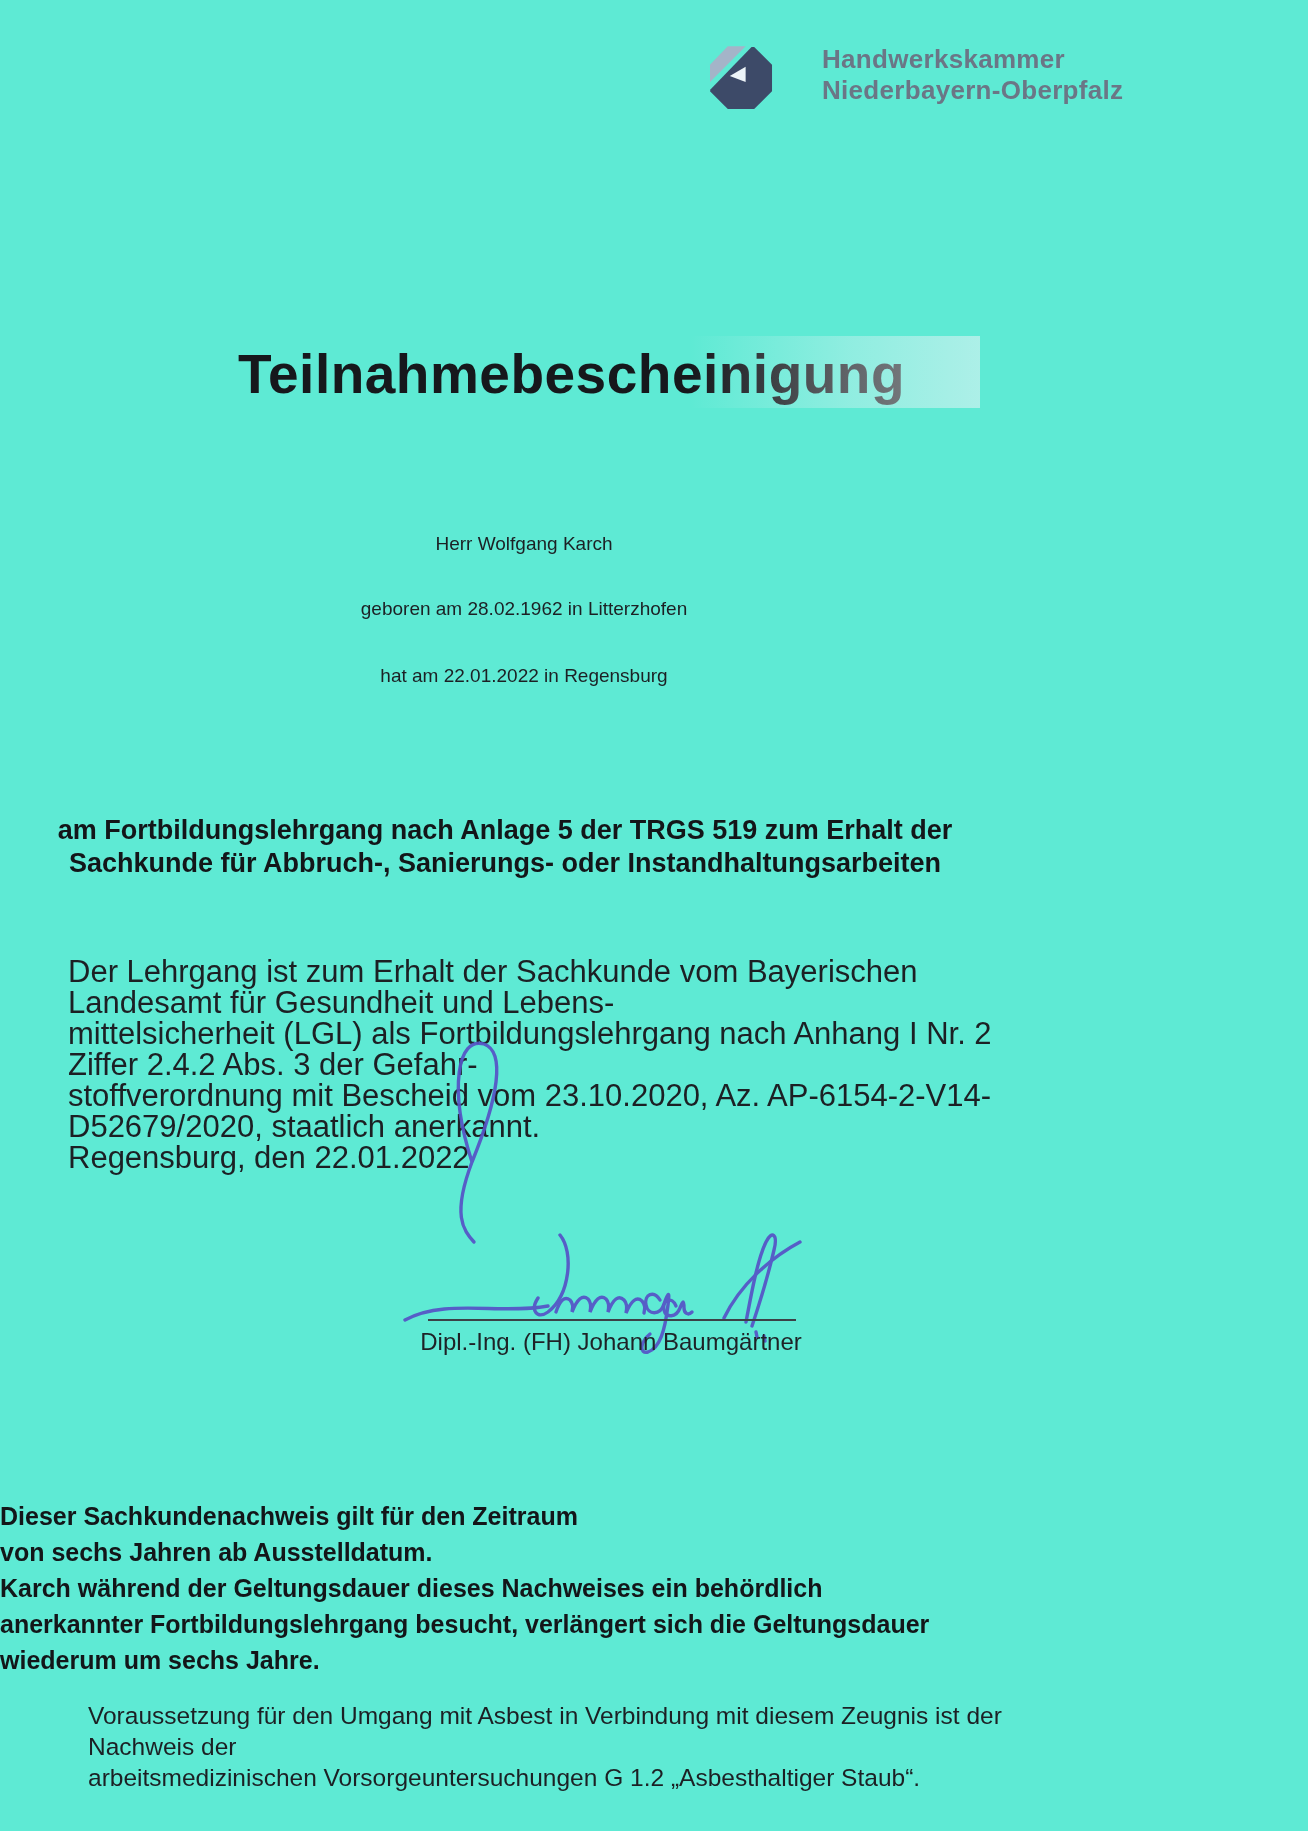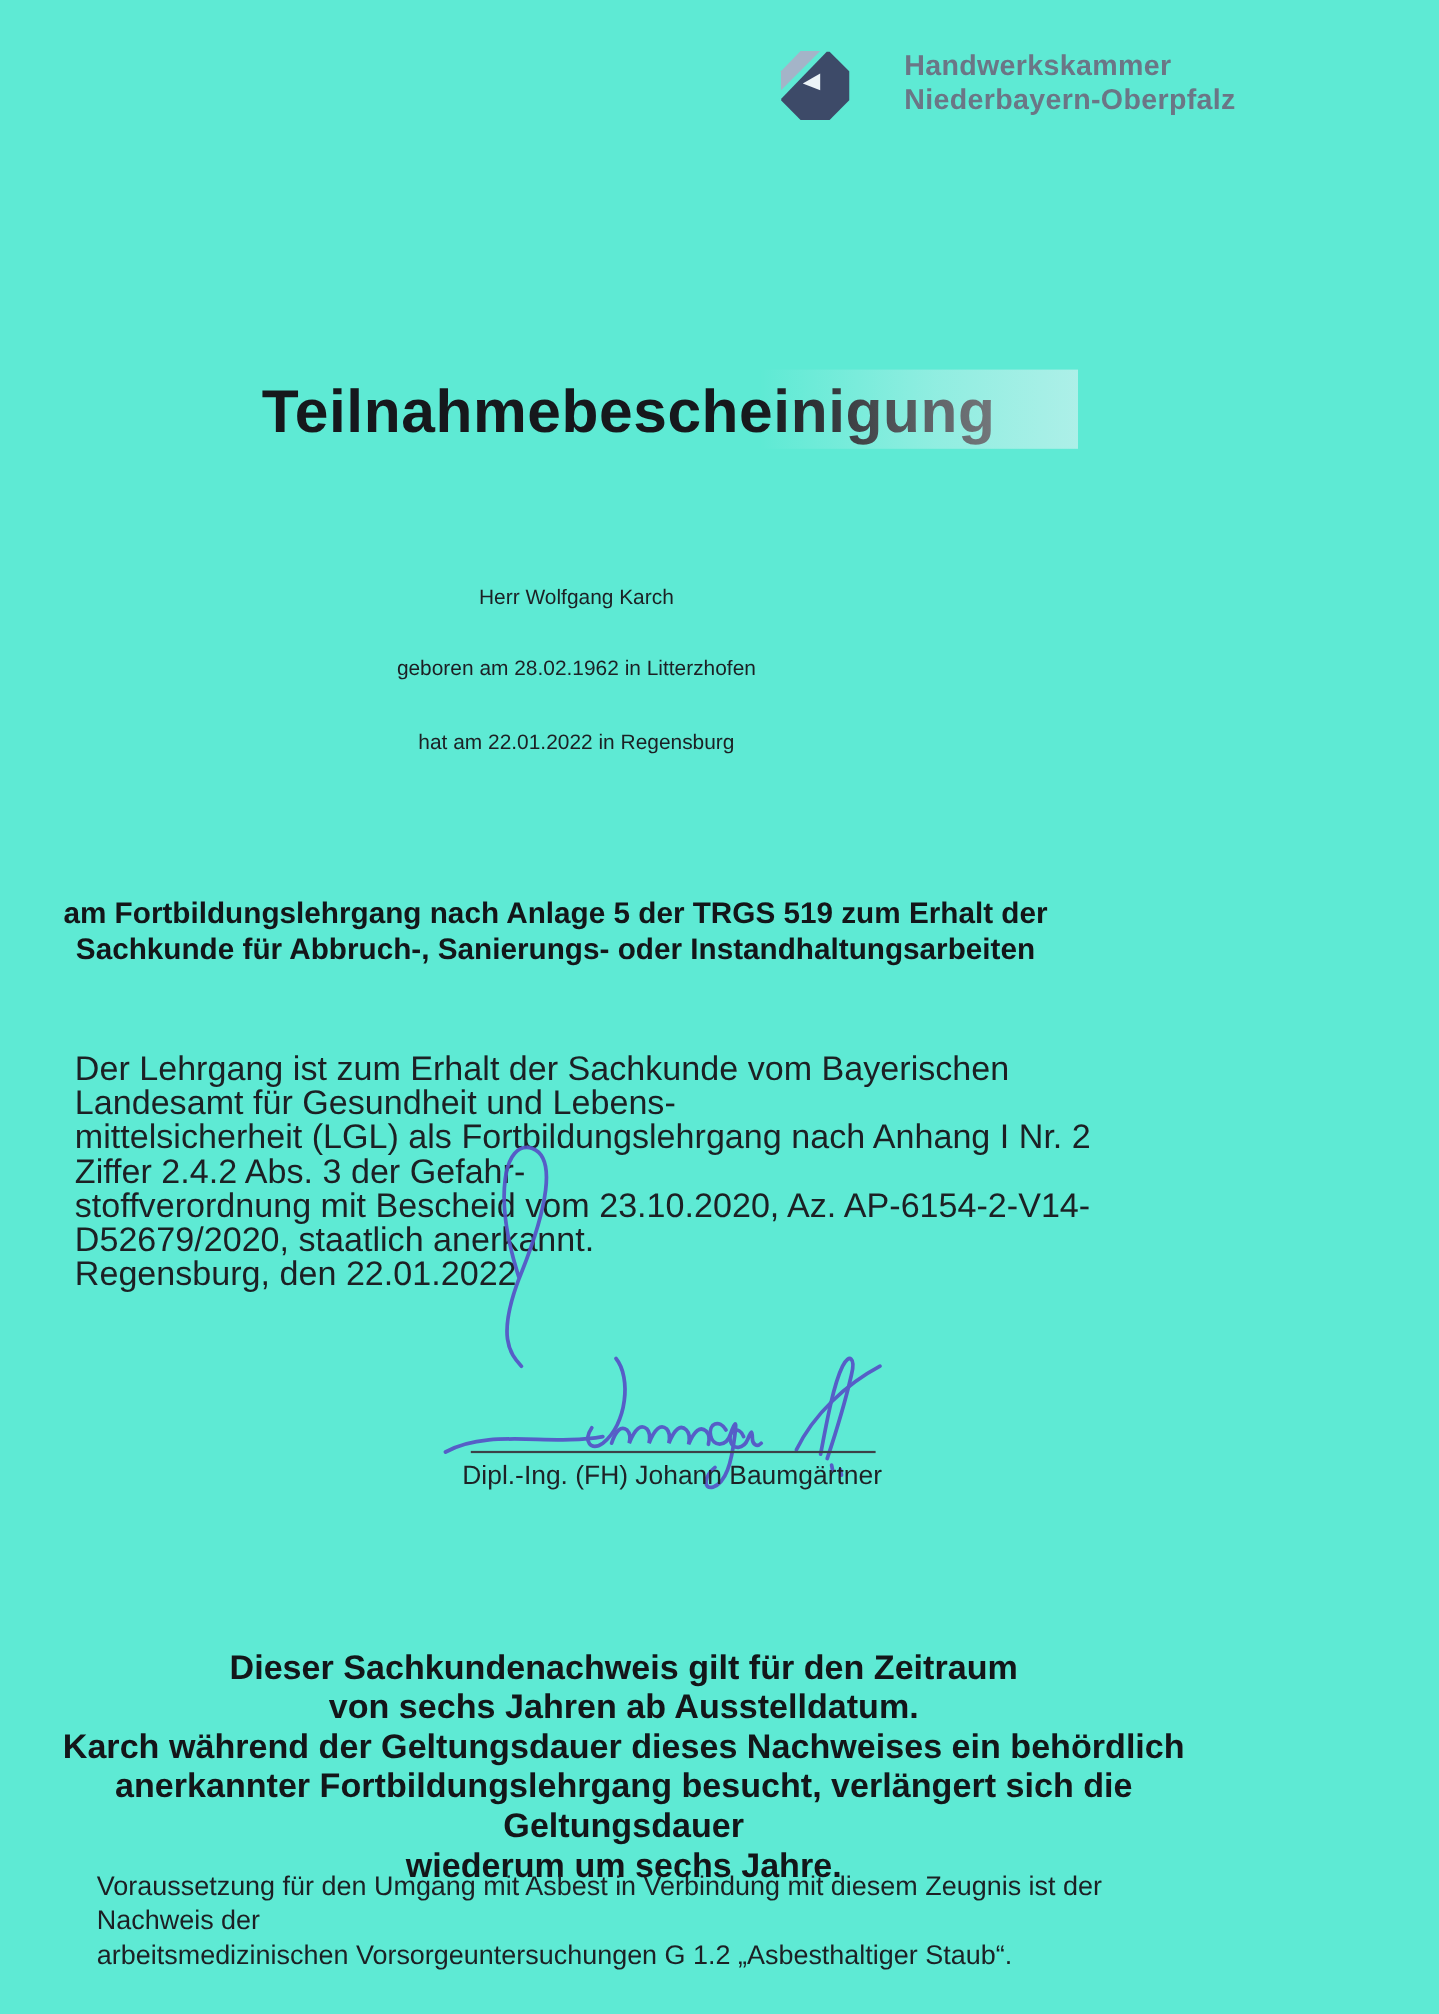--- a/index.html
+++ b/index.html
@@ -46,23 +46,22 @@
     font-size:31px;color:#1c2024;
   }
   .sig-ink{position:absolute;left:395px;top:1030px;width:420px;height:330px;}
   .sig-line{position:absolute;left:428px;top:1319px;width:368px;height:2px;background:#3c4147;}
   .signer-block{
     position:absolute;left:410px;top:1327px;width:402px;
     text-align:center;font-size:24px;color:#1e2226;line-height:30px;
   }
   .validity-block{
     position:absolute;left:0;top:1498px;width:1052px;
-    text-align:center;font-size:31px;font-weight:700;color:#131619;
+    font-size:25px;font-weight:700;color:#131619;
     line-height:36px;
-    margin-left:41px;
   }
   .footer-note{
     position:absolute;left:68px;top:1700px;width:950px;
     font-size:24.5px;color:#1c2024;line-height:31px;margin-left:20px;
   }
 </style>
 </head>
 <body>
 
 <div class="page">

